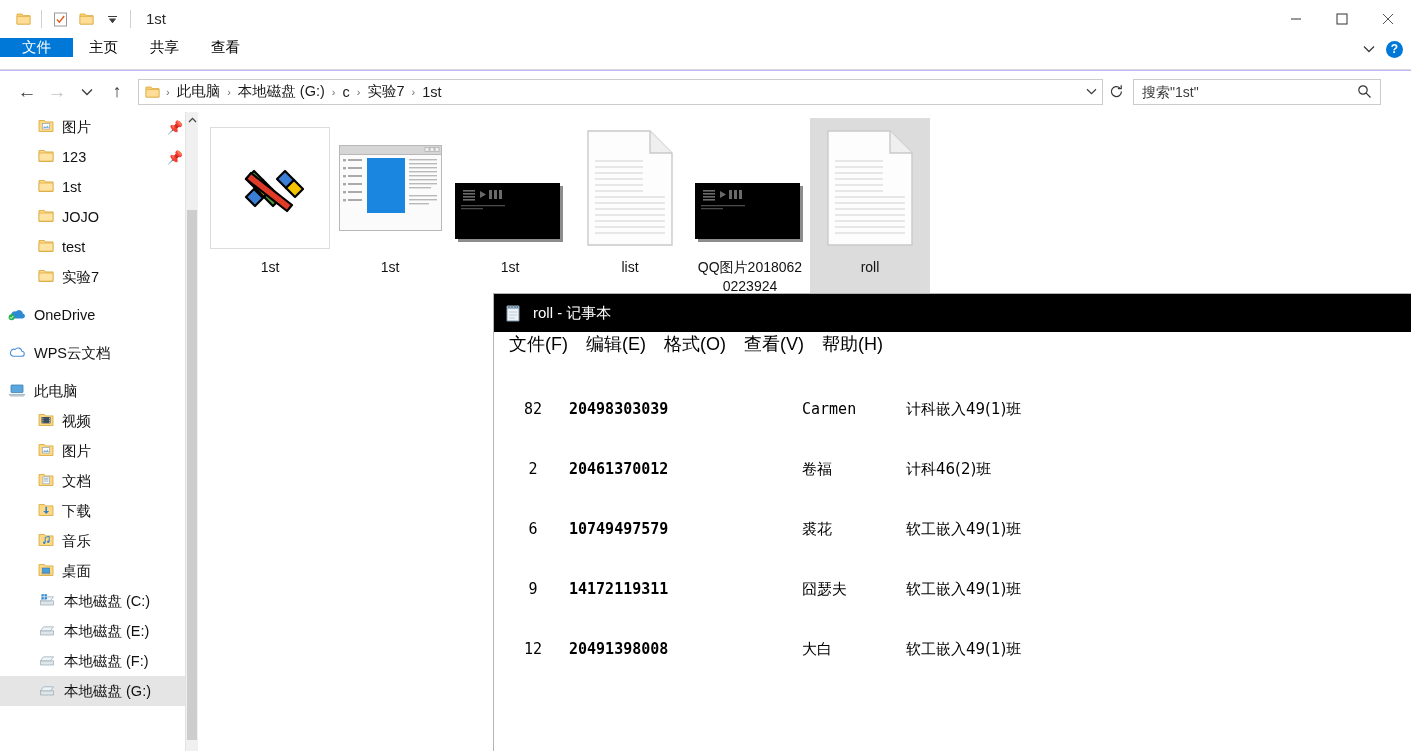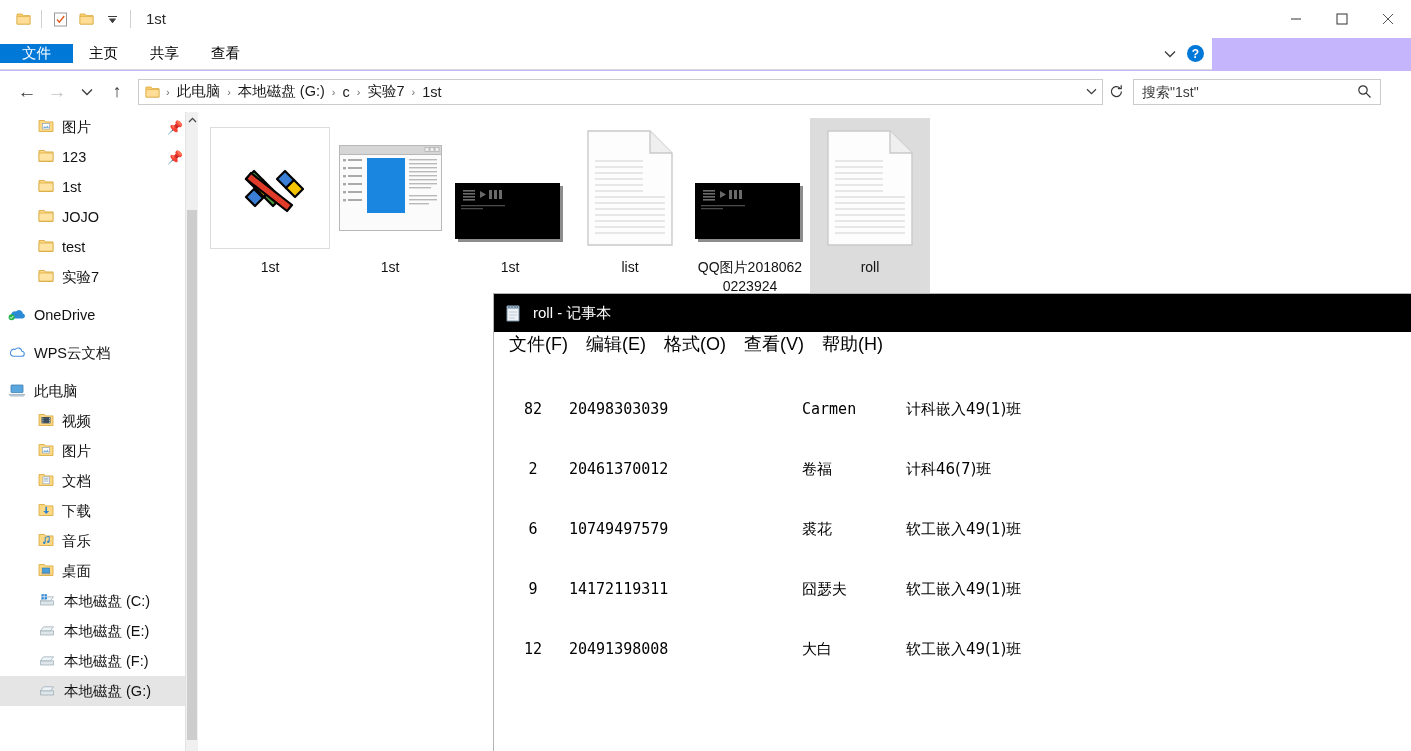--- a/index.html
+++ b/index.html
@@ -33,23 +33,23 @@
   .wincontrols {
     position: absolute; right: 0; top: 0; height: 38px; display: flex;
   }
   .wc {
     width: 46px; height: 38px; display: flex; align-items: center;
     justify-content: center; cursor: default;
   }
 
   
   .ribbon {
-    position: absolute; left: 0; top: 38px; width: 1212px; height: 32px;
+    position: absolute; left: 0; top: 38px; width: 1411px; height: 32px;
     background: #ffffff; border-bottom: 1px solid #d9d9d9;
-    display: flex; align-items: center;
+    display: flex; align-items: flex-start;
   }
   .rtab {
     display: flex; align-items: center; justify-content: center;
     padding: 0 16px; font-size: 14.5px; color: #000; cursor: default;
     min-width: 56px;
   }
   .rtab.file { background: #0078d7; color: #fff; min-width: 73px; }
   .ribbon-right { margin-left: auto; display: flex; align-items: center; padding-right: 8px; gap: 6px; }
   .chev-dn { width: 22px; height: 22px; display: flex; align-items: center; justify-content: center; }
   .help-btn {
@@ -159,21 +159,21 @@
   }
   .np-text {
     position: absolute; left: 1px; top: 63px; right: 1px; bottom: 1px;
     background: #fff; padding: 2px 0 0 2px;
     font-family: "DejaVu Sans Mono", "Liberation Mono", monospace;
     font-size: 15px; line-height: 20px; color: #000; white-space: pre;
     overflow: hidden;
   }
   .np-row { display: flex; }
   .np-c1 { width: 72px; text-align: center; }
-  .np-c2 { width: 233px; }
+  .np-c2 { width: 233px; font-weight: bold; }
   .np-c3 { width: 104px; }
   .np-c4 { }
   .cjk { font-family: "DejaVu Sans", "Liberation Sans", sans-serif; }
 </style>
 </head>
 <body>
 
 <div id="root">
 
   <div class="explorer">
@@ -685,21 +685,21 @@
       <div class="np-row">
         <span class="np-c1">82</span>
         <span class="np-c2">20498303039</span>
         <span class="np-c3">Carmen</span>
         <span class="np-c4 cjk">计科嵌入49(1)班</span>
       </div>
       <div class="np-row">
         <span class="np-c1">2</span>
         <span class="np-c2">20461370012</span>
         <span class="np-c3 cjk">卷福</span>
-        <span class="np-c4 cjk">计科46(7)班</span>
+        <span class="np-c4 cjk">计科46(2)班</span>
       </div>
       <div class="np-row">
         <span class="np-c1">6</span>
         <span class="np-c2">10749497579</span>
         <span class="np-c3 cjk">裘花</span>
         <span class="np-c4 cjk">软工嵌入49(1)班</span>
       </div>
       <div class="np-row">
         <span class="np-c1">9</span>
         <span class="np-c2">14172119311</span>

